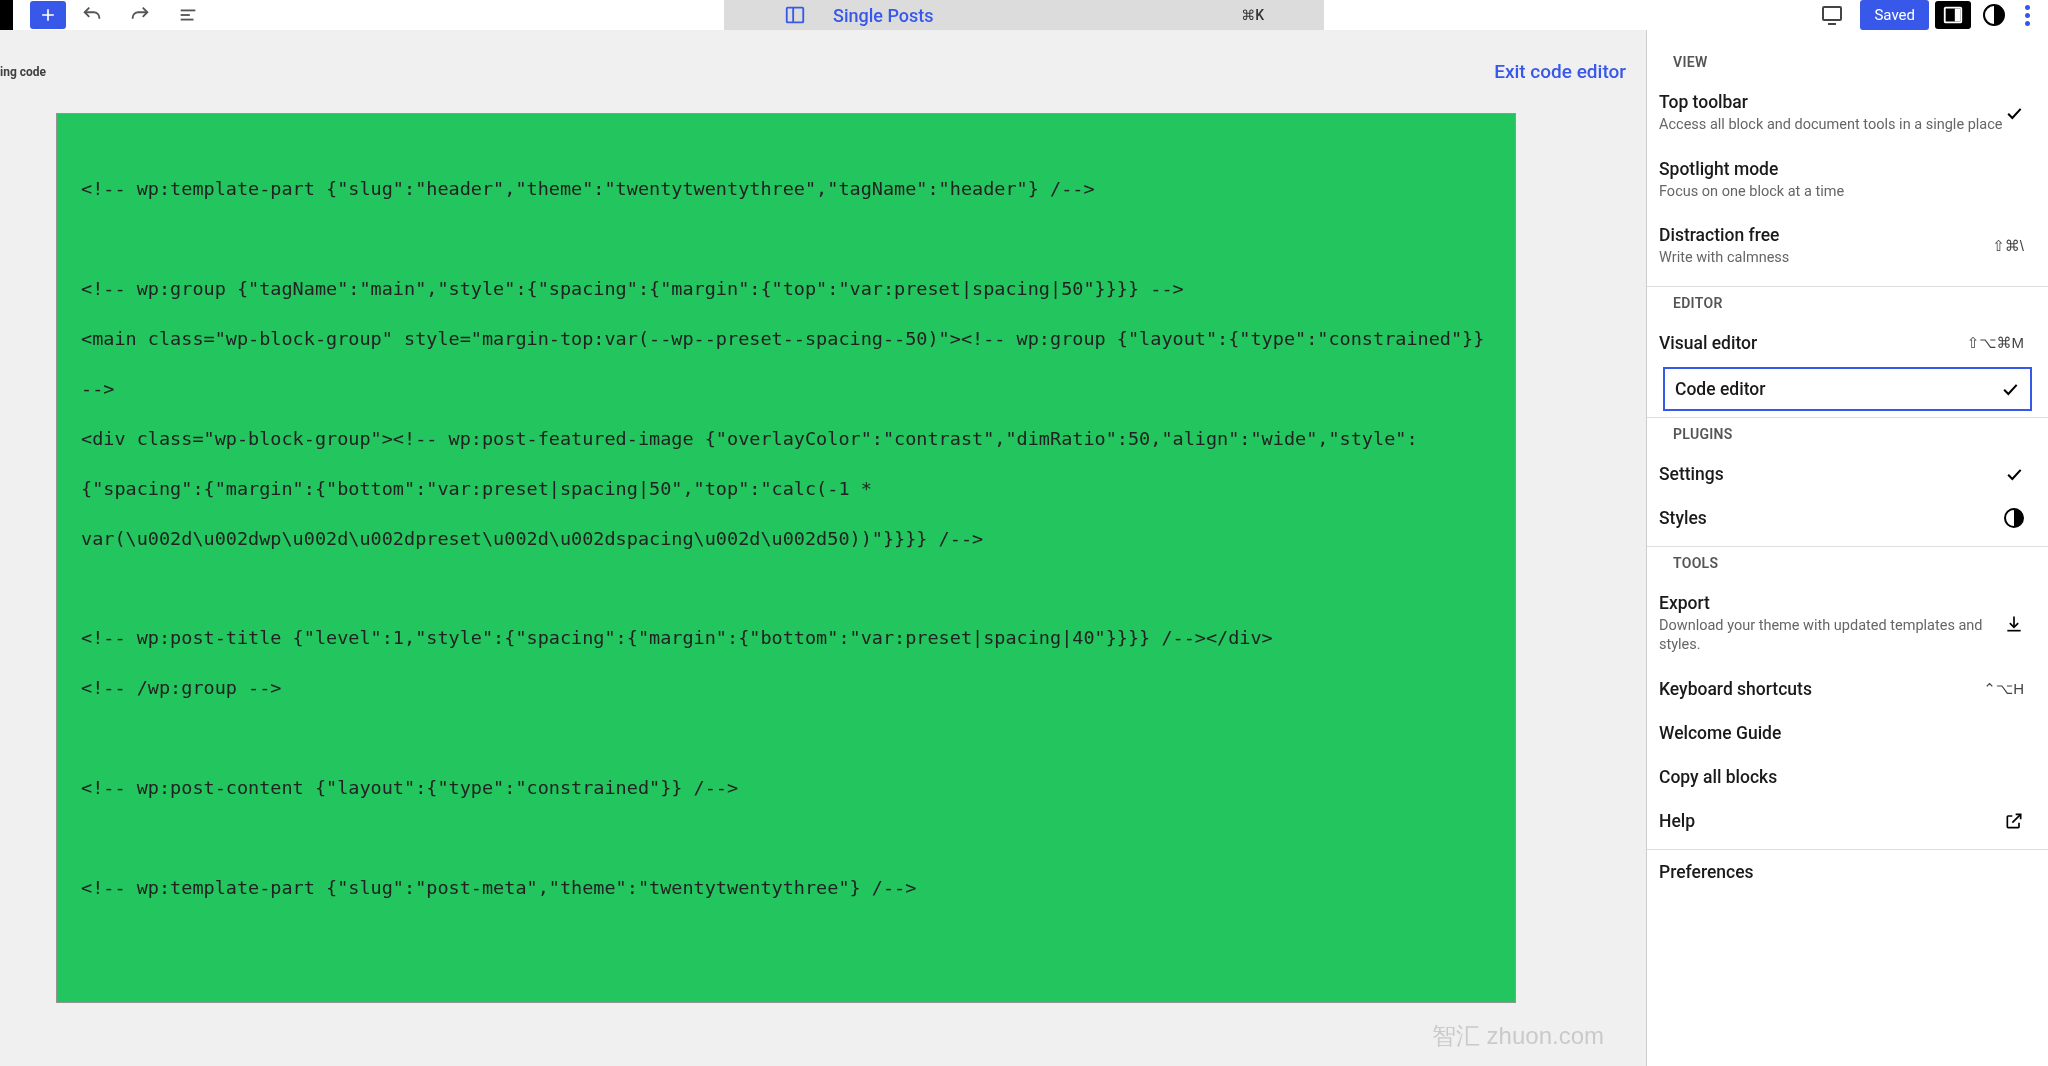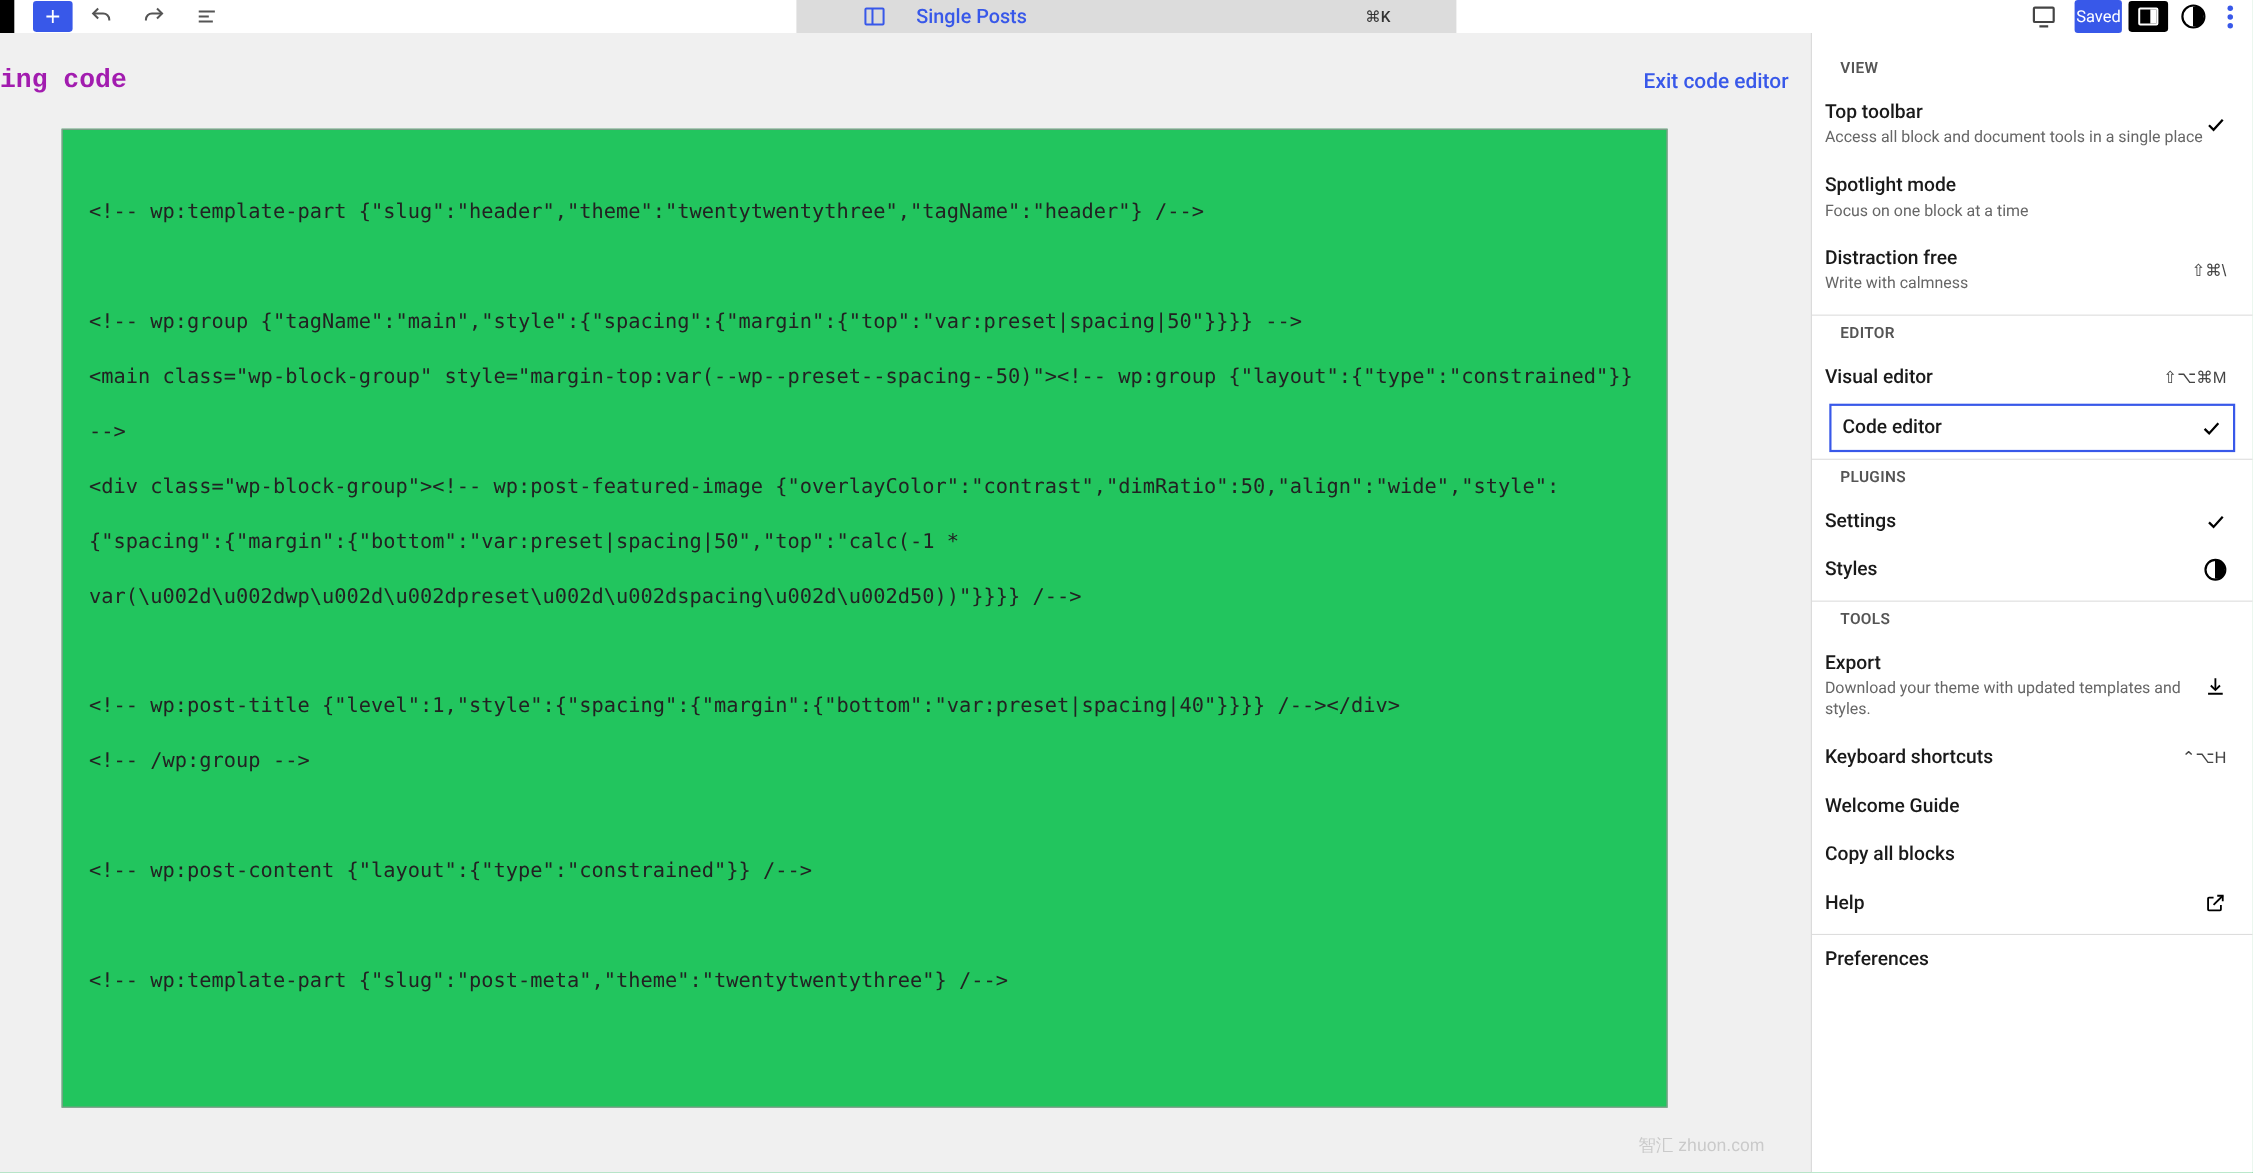--- a/index.html
+++ b/index.html
@@ -53,21 +53,21 @@
 }
 .center-title-inner { display: flex; align-items: center; gap: 27px; }
 .cmd-k { color: #333; font-size: 14px; margin-left: auto; }
 .toolbar-right {
   margin-left: auto;
   display: flex; align-items: center; gap: 6px;
   padding-right: 10px;
 }
 .saved-btn {
   background: #3858e9; color: #fff;
-  padding: 6px 1px; font-size: 15px;
+  padding: 6px 14px; font-size: 15px;
   border-radius: 3px;
 }
 .panel-toggle {
   width: 36px; height: 28px;
   background: #000; border-radius: 3px;
   display: flex; align-items: center; justify-content: center;
 }
 .panel-toggle svg { fill: #fff; }
 .circle-icon {
   width: 22px; height: 22px; border-radius: 50%;
@@ -83,41 +83,41 @@
 }
 .editor-area {
   flex: 1;
   background: #f0f0f0;
   position: relative;
 }
 .editor-header {
   display: flex; justify-content: space-between; align-items: center;
   padding: 30px 20px 12px 0;
 }
-.editing-label { font-weight: 700; font-size: 24px; color: #a21caf; font-family: Liberation Mono, monospace; }
+.editing-label { font-weight: 700; font-size: 12px; color: #404040; }
 .exit-link { color: #3858e9; font-size: 19px; font-weight: 500; cursor: pointer; margin-left: 40px; }
 .code-box {
   margin: 18px 0 0 56px;
   width: 1460px;
   border: 1.5px solid #949494;
   background: #22c55e;
   padding: 50px 24px 40px 24px;
   font-family: Menlo, Monaco, Consolas, monospace;
   font-size: 18.5px;
   line-height: 2.7;
   color: #222;
   white-space: pre-wrap;
   word-wrap: break-word;
   height: 890px;
   overflow: hidden;
 }
 .watermark {
   position: absolute;
   right: 42px; bottom: 14px;
-  color: #bababa; font-size: 16px;
+  color: #bababa; font-size: 24px;
   font-family: sans-serif;
   opacity: 0.7;
 }
 
 .sidebar {
   width: 402px;
   background: #fff;
   border-left: 1px solid #ccc;
   padding-top: 16px;
   overflow-y: auto;

